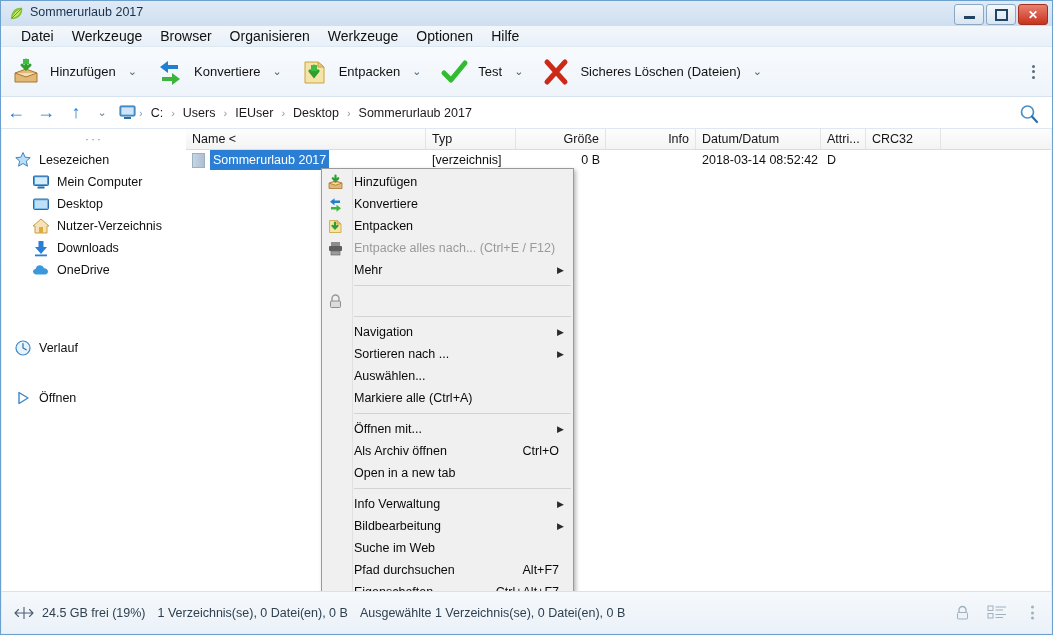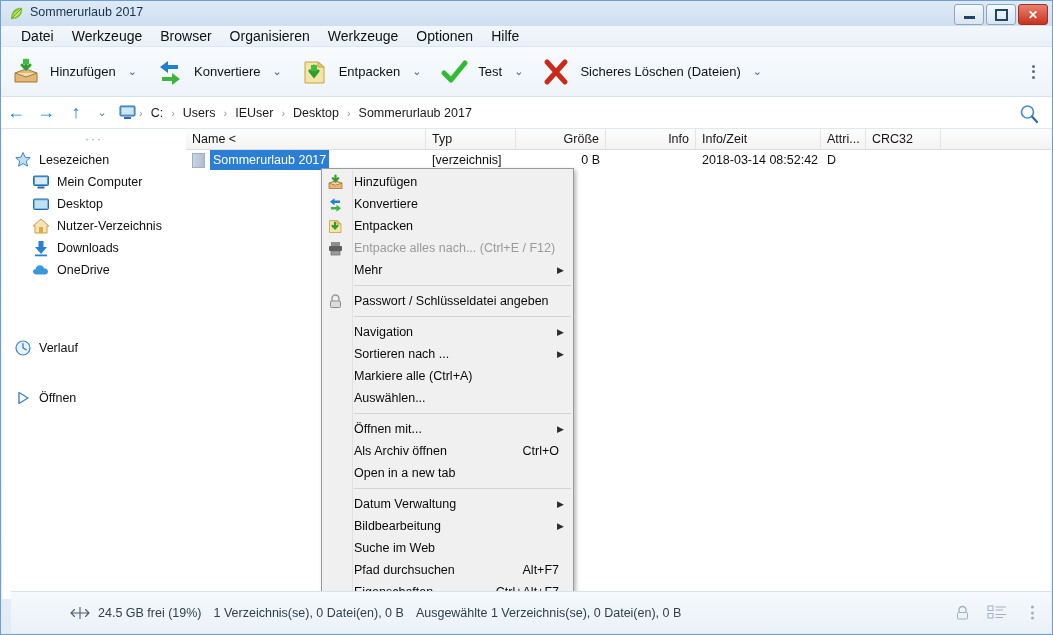--- a/index.html
+++ b/index.html
@@ -89,24 +89,24 @@
   .fc{padding:0 6px;box-sizing:border-box;white-space:nowrap;overflow:hidden;
       height:20px;line-height:20px;}
   .fc.r{text-align:right;}
   .fname{display:flex;align-items:center;}
   .folder-ico{width:13px;height:15px;margin-right:5px;flex:0 0 13px;
               background:linear-gradient(90deg,#c6d6e4,#aebfd0);
               border:1px solid #9bb0c3;box-sizing:border-box;}
   .nmsel{background:#2a7fd4;color:#ffffff;padding:1px 3px;}
 
   
-  .statusbar{position:absolute;left:10px;right:1px;bottom:1px;height:42px;
+  .statusbar{position:absolute;left:1px;right:1px;bottom:1px;height:42px;
              background:linear-gradient(#f6f9fc,#eaf1f8);
              border-top:1px solid #d6e2ee;
-             display:flex;align-items:center;box-sizing:border-box;padding-left:47px;}
+             display:flex;align-items:center;box-sizing:border-box;}
   .st-txt{font-size:12.5px;color:#30404f;white-space:nowrap;}
   .st-icons{position:absolute;right:10px;top:50%;transform:translateY(-50%);
             display:flex;align-items:center;gap:16px;}
 
   
   .ctxmenu{position:absolute;left:320px;top:167px;width:253px;height:430px;
            background:#f0f0f0;border:1px solid #9a9a9a;box-sizing:border-box;
            box-shadow:2px 2px 4px rgba(0,0,0,0.28);padding:2px 0;}
   .ctx-gutter{position:absolute;left:1px;top:1px;bottom:1px;width:29px;
               background:#f0f0f0;border-right:1px solid #e0e0e0;}
@@ -342,21 +342,21 @@
       <span>Öffnen</span>
     </div>
   </div>
 
   <div class="filepane">
     <div class="colhdr">
       <div class="ch" style="width:240px">Name &lt;</div>
       <div class="ch" style="width:90px">Typ</div>
       <div class="ch r" style="width:90px">Größe</div>
       <div class="ch r" style="width:90px">Info</div>
-      <div class="ch" style="width:125px">Info/Zeit</div>
+      <div class="ch" style="width:125px">Datum/Datum</div>
       <div class="ch" style="width:45px">Attri...</div>
       <div class="ch" style="width:75px">CRC32</div>
     </div>
 
     <div class="frow">
       <div class="fc fname" style="width:240px">
         <span class="folder-ico"></span>
         <span class="nmsel">Sommerurlaub 2017</span>
       </div>
       <div class="fc" style="width:90px">[verzeichnis]</div>
@@ -421,41 +421,40 @@
 
     <div class="ctx-sep"></div>
 
     <div class="ctx-item">
       <span class="ctx-ico">
         <svg viewBox="0 0 17 17" width="17" height="17">
           <path d="M5 8 L5 5.5 A3.5 3.5 0 0 1 12 5.5 L12 8" fill="none" stroke="#9a9a9a" stroke-width="1.4"></path>
           <rect x="3.5" y="8" width="10" height="6.5" rx="1" fill="#dcdcdc" stroke="#8d8d8d" stroke-width="1"></rect>
         </svg>
       </span>
-      <span class="ctx-label">Passwort / Schlüsseldatei angeben</span>
     </div>
 
     <div class="ctx-sep"></div>
 
     <div class="ctx-item">
       <span class="ctx-label">Navigation</span>
       <span class="ctx-arrow">▶</span>
     </div>
 
     <div class="ctx-item">
       <span class="ctx-label">Sortieren nach ...</span>
       <span class="ctx-arrow">▶</span>
     </div>
 
     <div class="ctx-item">
+      <span class="ctx-label">Auswählen...</span>
+    </div>
+
+    <div class="ctx-item">
       <span class="ctx-label">Markiere alle (Ctrl+A)</span>
-    </div>
-
-    <div class="ctx-item">
-      <span class="ctx-label">Auswählen...</span>
     </div>
 
     <div class="ctx-sep"></div>
 
     <div class="ctx-item">
       <span class="ctx-label">Öffnen mit...</span>
       <span class="ctx-arrow">▶</span>
     </div>
 
     <div class="ctx-item">
@@ -463,21 +462,21 @@
       <span class="ctx-accel">Ctrl+O</span>
     </div>
 
     <div class="ctx-item">
       <span class="ctx-label">Open in a new tab</span>
     </div>
 
     <div class="ctx-sep"></div>
 
     <div class="ctx-item">
-      <span class="ctx-label">Datum Verwaltung</span>
+      <span class="ctx-label">Info Verwaltung</span>
       <span class="ctx-arrow">▶</span>
     </div>
 
     <div class="ctx-item">
       <span class="ctx-label">Bildbearbeitung</span>
       <span class="ctx-arrow">▶</span>
     </div>
 
     <div class="ctx-item">
       <span class="ctx-label">Suche im Web</span>

